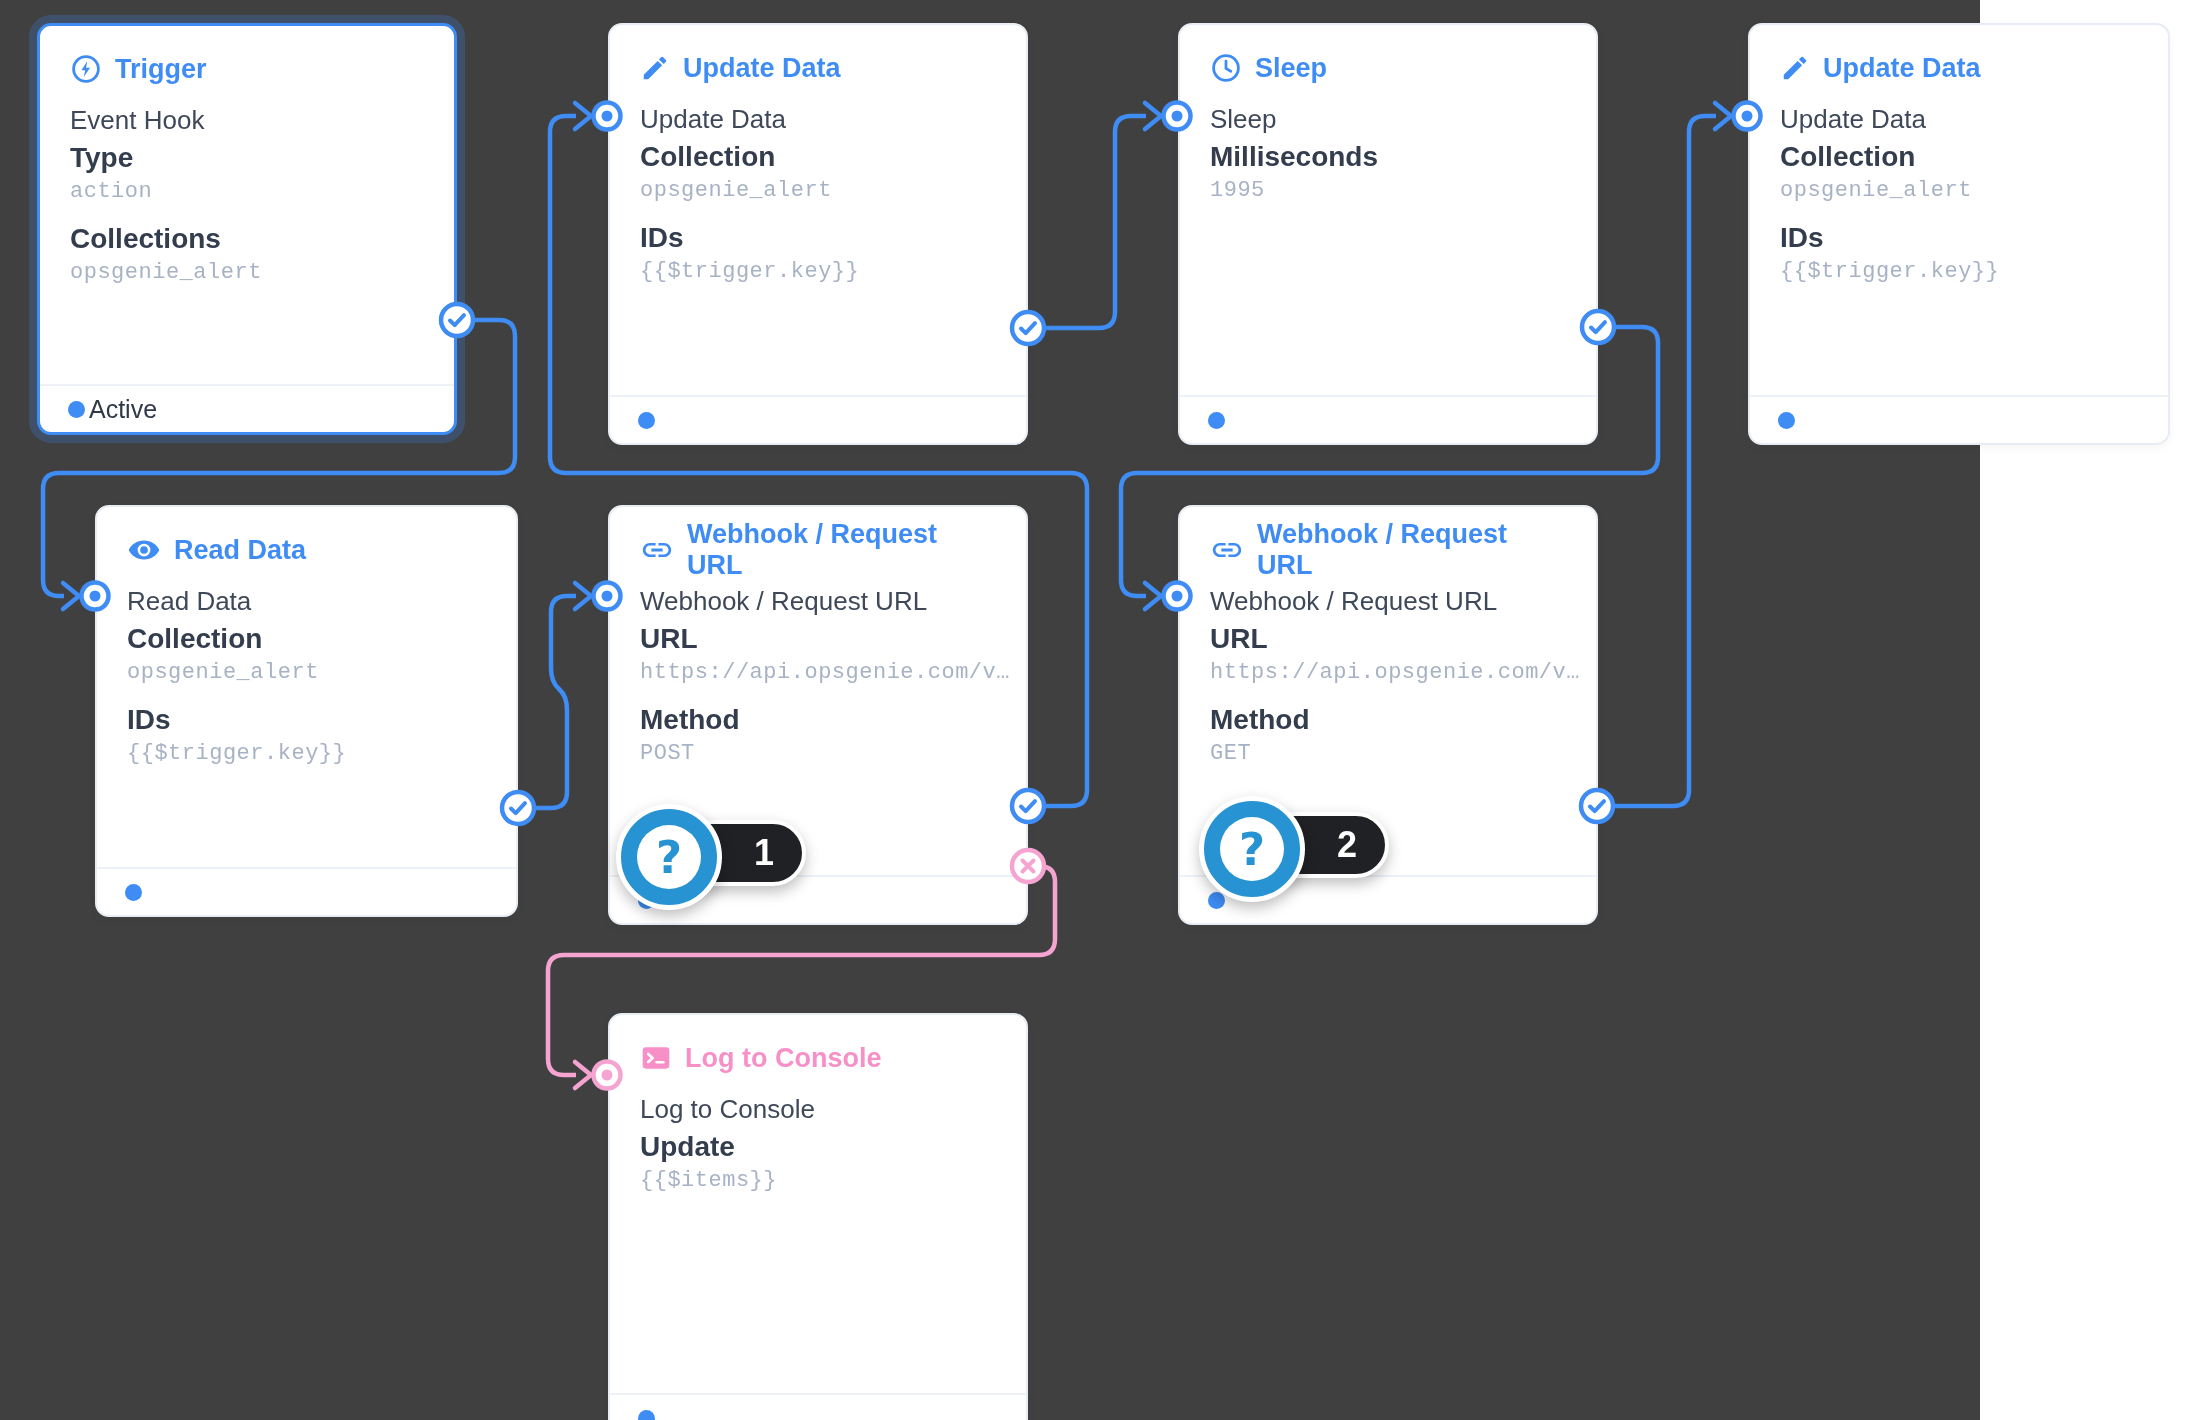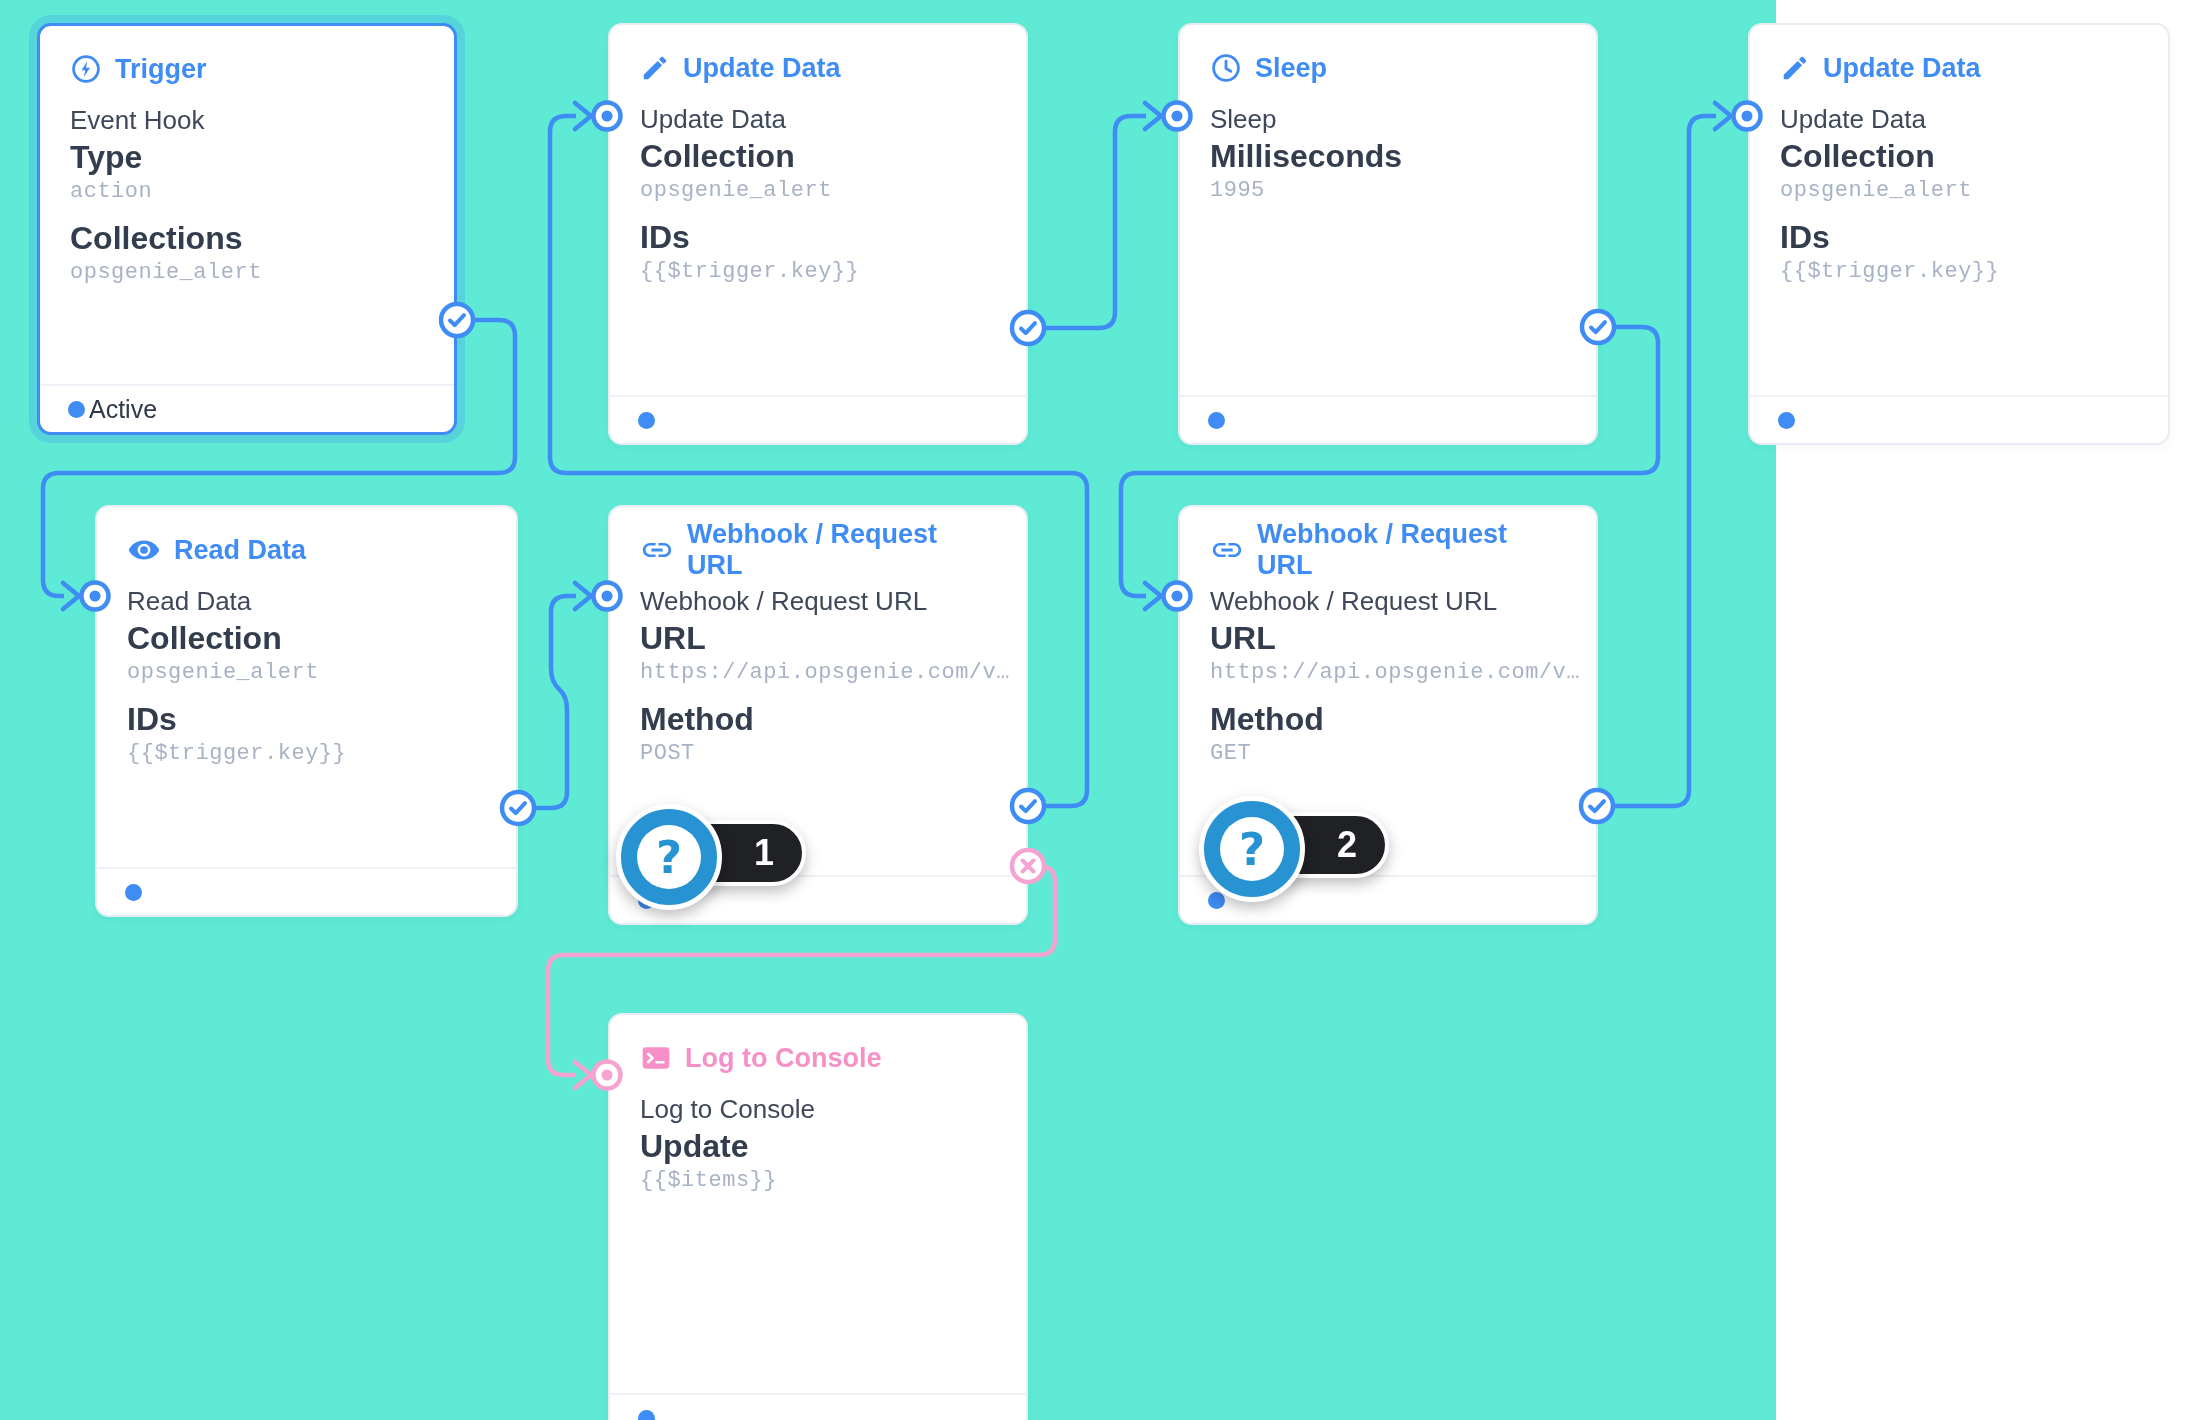--- a/index.html
+++ b/index.html
@@ -1,29 +1,29 @@
 <!DOCTYPE html>
 <html><head>
 <meta charset="utf-8">
 <style>
   html,body{margin:0;padding:0;background:#ffffff;}
   body{width:2198px;height:1420px;overflow:hidden;font-family:"Liberation Sans",sans-serif;}
-  #canvas{position:relative;width:1776px;height:1420px;background:#5eead4;}
+  #canvas{position:relative;width:1980px;height:1420px;background:#404040;}
 
   .card{position:absolute;box-sizing:border-box;background:#ffffff;border:2px solid #E8EDF4;
         border-radius:14px;box-shadow:0 3px 10px rgba(16,30,54,0.04);padding:0 30px;z-index:2;}
   .card.selected{border:3px solid #3E8CF4;box-shadow:0 0 0 8px rgba(62,140,244,0.24);}
   .card-header{display:flex;align-items:center;gap:13px;margin-top:25px;height:36px;
         font-size:27px;font-weight:700;color:#3E8CF4;}
   .card.pink .card-header{color:#F890C8;}
   .card-header .icon{display:flex;align-items:center;}
   .node-title{margin-top:15px;height:36px;line-height:36px;font-size:26px;font-weight:400;color:#3E4859;}
   .field{margin-top:2px;}
   .field + .field{margin-top:12px;}
-  .f-label{height:35px;line-height:35px;font-size:32px;font-weight:700;color:#333D4D;}
+  .f-label{height:35px;line-height:35px;font-size:28px;font-weight:700;color:#333D4D;}
   .f-value{height:34px;line-height:34px;font-size:22px;font-family:Liberation Mono, monospace;
         color:#A7B2C4;letter-spacing:0.5px;white-space:nowrap;}
   .footer{position:absolute;left:0;right:0;bottom:0;height:46px;border-top:2px solid #EEF2F7;
         display:flex;align-items:center;gap:4px;padding-left:28px;font-size:25px;color:#2F3949;}
   .status-dot{width:17px;height:17px;border-radius:50%;background:#3E8CF4;}
 
   .badge{position:absolute;width:250px;height:120px;z-index:4;}
   .badge-pill{position:absolute;left:52px;top:16px;height:66px;min-width:138px;box-sizing:border-box;
         background:#202125;border:4px solid #ffffff;border-radius:37px;z-index:1;
         display:flex;align-items:center;justify-content:flex-end;padding-right:28px;

